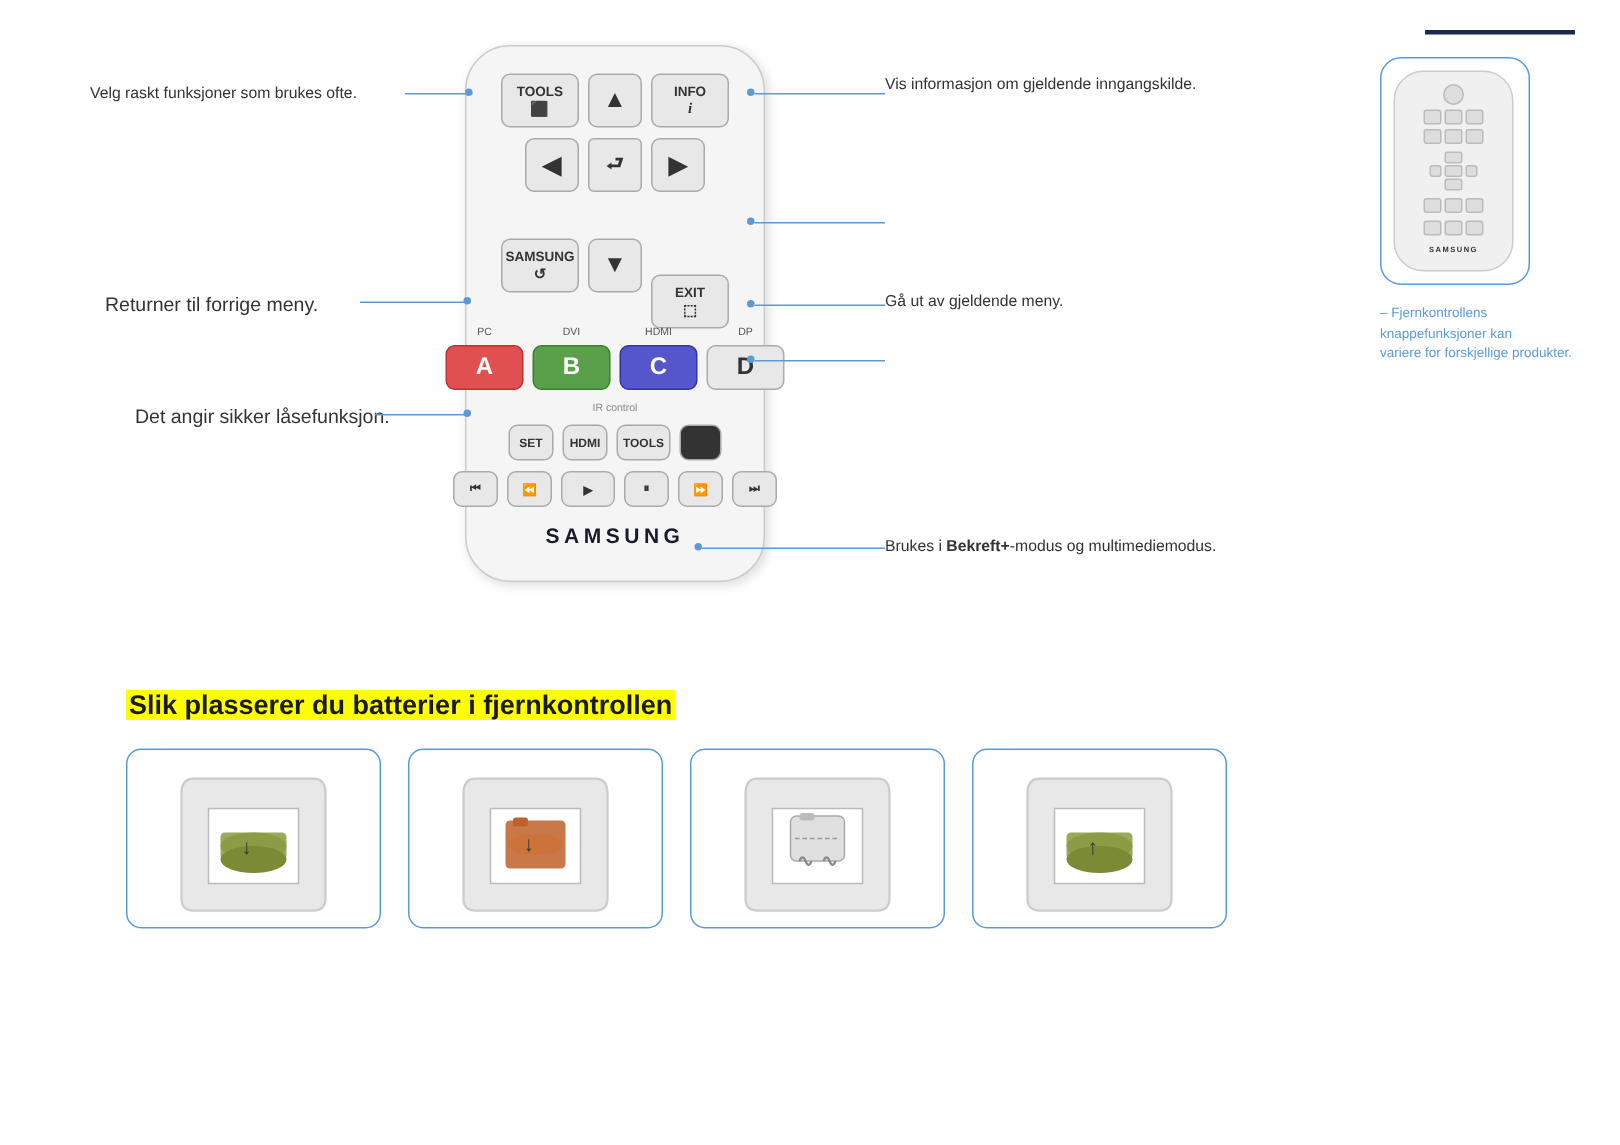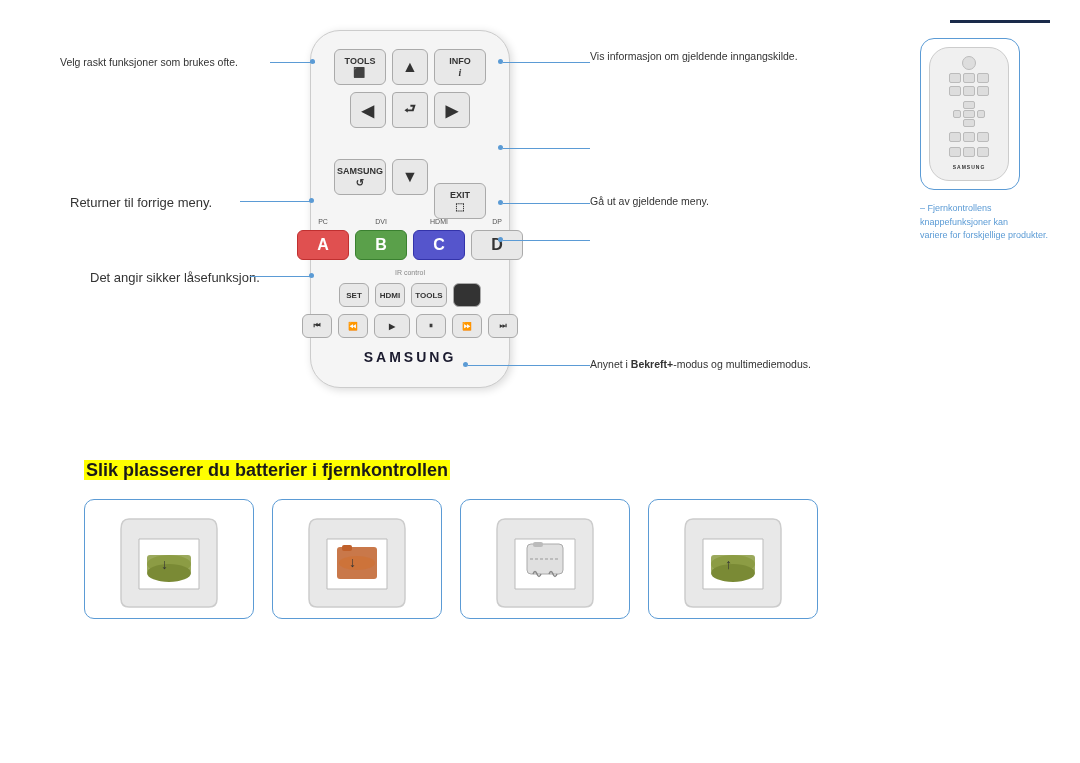--- a/index.html
+++ b/index.html
@@ -302,21 +302,21 @@
     <div style="position:absolute; left:503px; top:148px; width:87px; height:1px; background:#5b9bd5;"></div>
 
     <div style="position:absolute; left:590px; top:195px; font-size:10.5px; color:#333; white-space:nowrap;">Gå ut av gjeldende meny.</div>
     <div style="position:absolute; left:498px; top:200px; width:5px; height:5px; border-radius:50%; background:#5b9bd5;"></div>
     <div style="position:absolute; left:503px; top:203px; width:87px; height:1px; background:#5b9bd5;"></div>
 
     <div style="position:absolute; left:498px; top:237px; width:5px; height:5px; border-radius:50%; background:#5b9bd5;"></div>
     <div style="position:absolute; left:503px; top:240px; width:87px; height:1px; background:#5b9bd5;"></div>
 
     <div style="position:absolute; left:590px; top:358px; font-size:10.5px; color:#333; white-space:nowrap;">
-      <span>Anynet i </span><strong>Bekreft+</strong><span>-modus og multimediemodus.</span>
+      <span>Brukes i </span><strong>Bekreft+</strong><span>-modus og multimediemodus.</span>
     </div>
     <div style="position:absolute; left:463px; top:362px; width:5px; height:5px; border-radius:50%; background:#5b9bd5;"></div>
     <div style="position:absolute; left:468px; top:365px; width:122px; height:1px; background:#5b9bd5;"></div>
 
     <div style="position:absolute; right:30px; top:20px;">
 
       <div style="width:100px; height:3px; background:#1a2a4a; margin-left:auto; margin-bottom:15px;"></div>
 
       <div style="border:1.5px solid #5b9bd5; border-radius:14px; padding:8px; width:100px; margin-bottom:12px;">
         <div class="small-remote">

